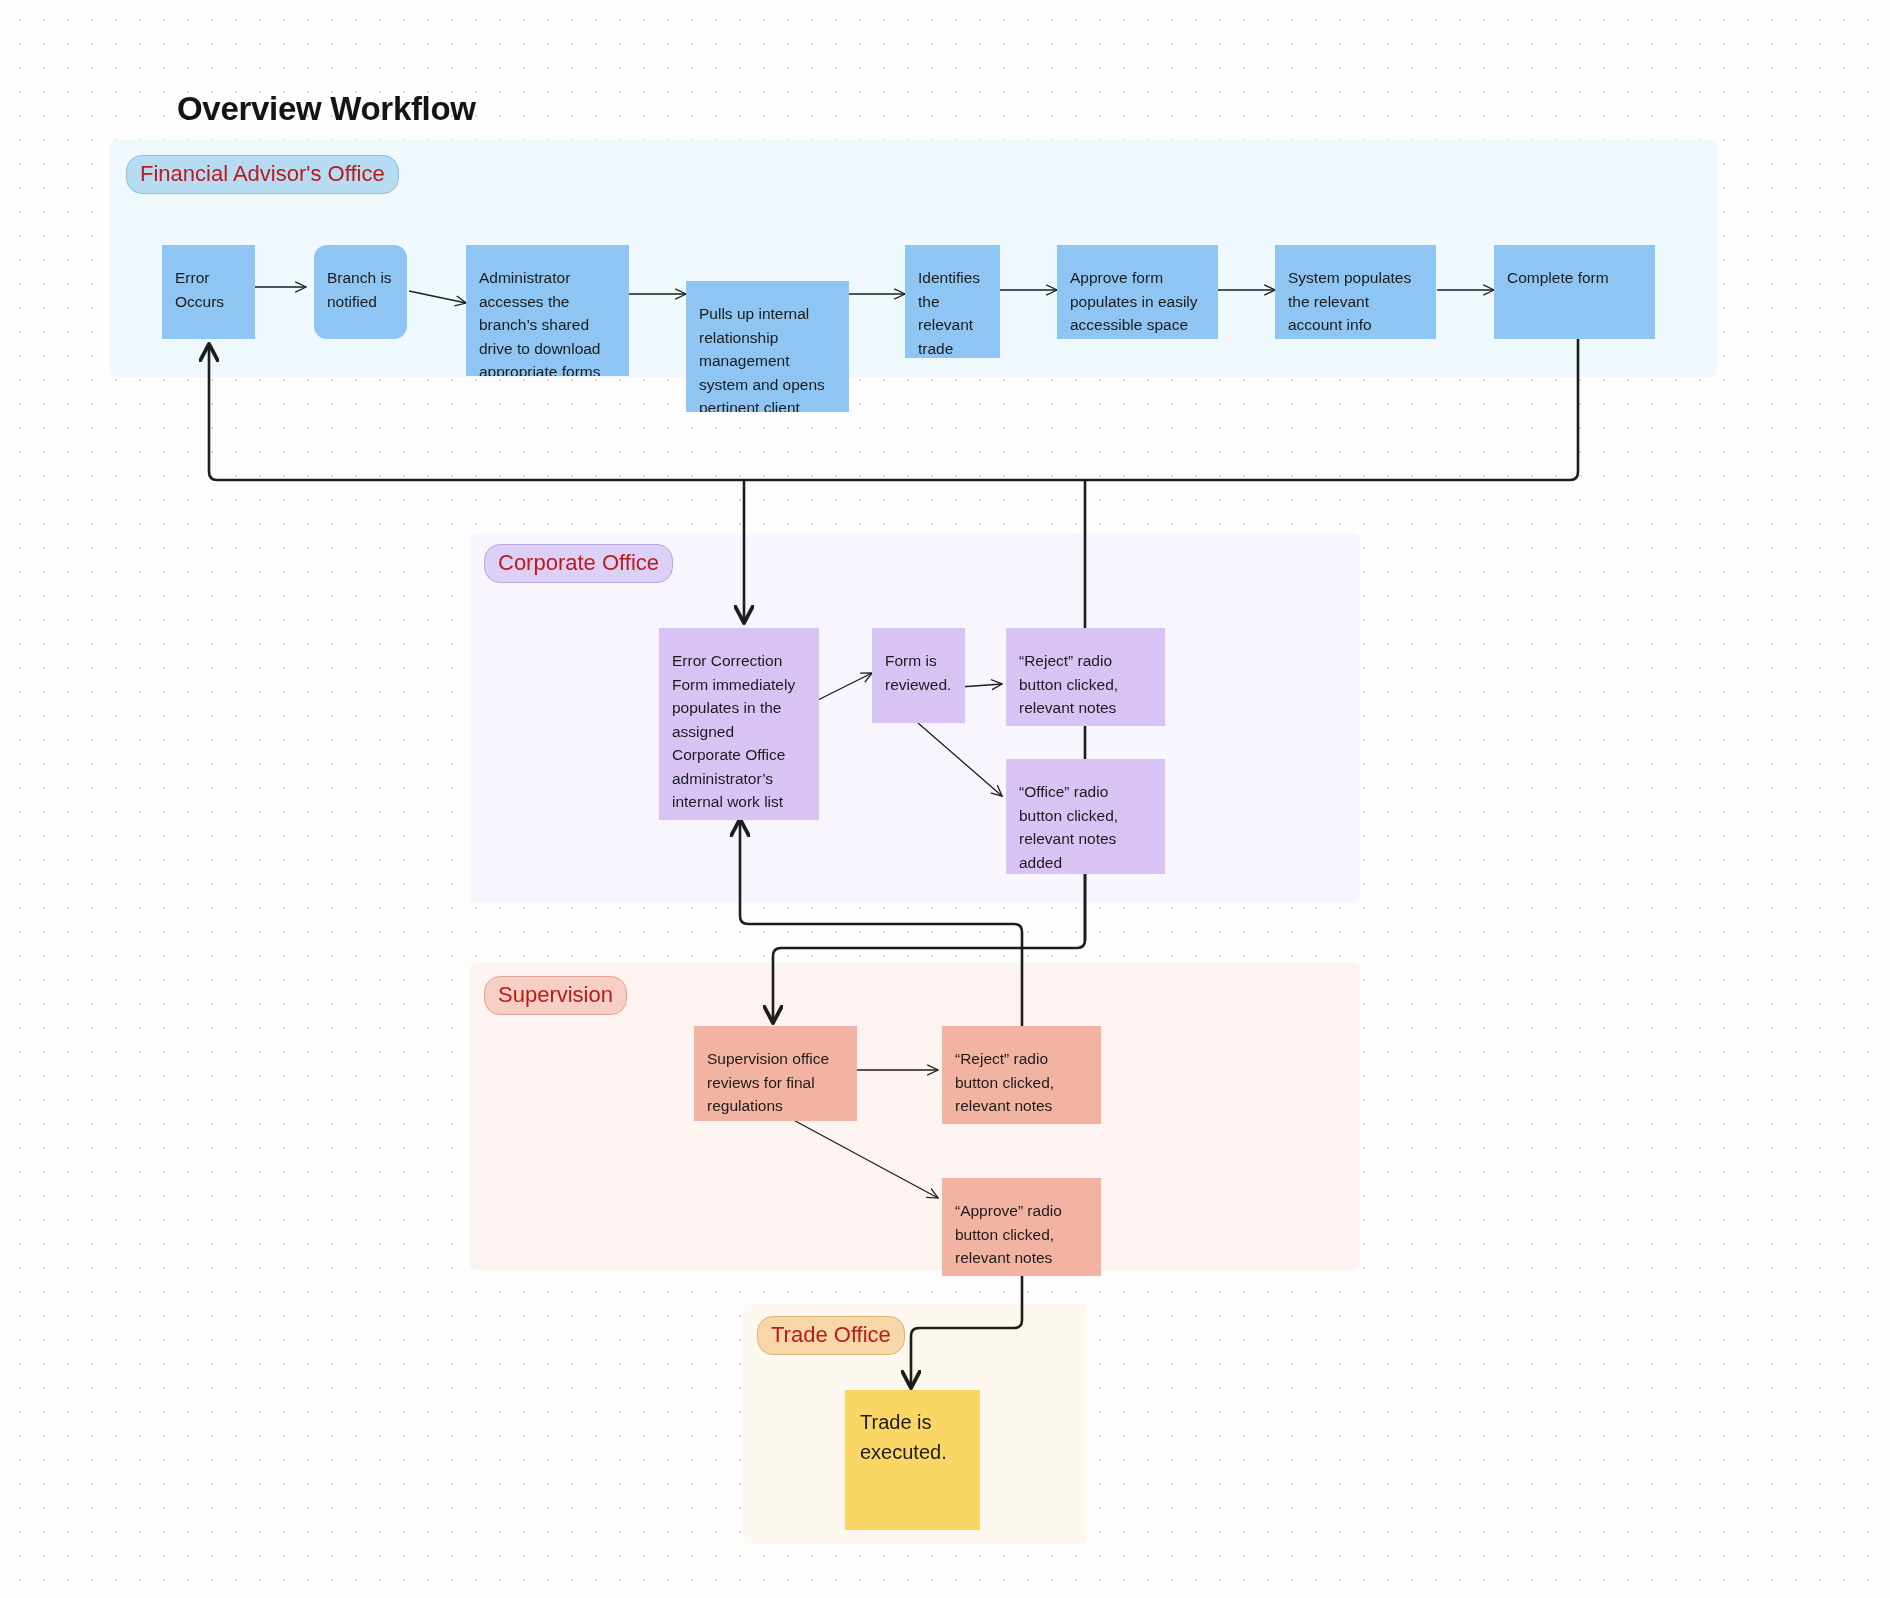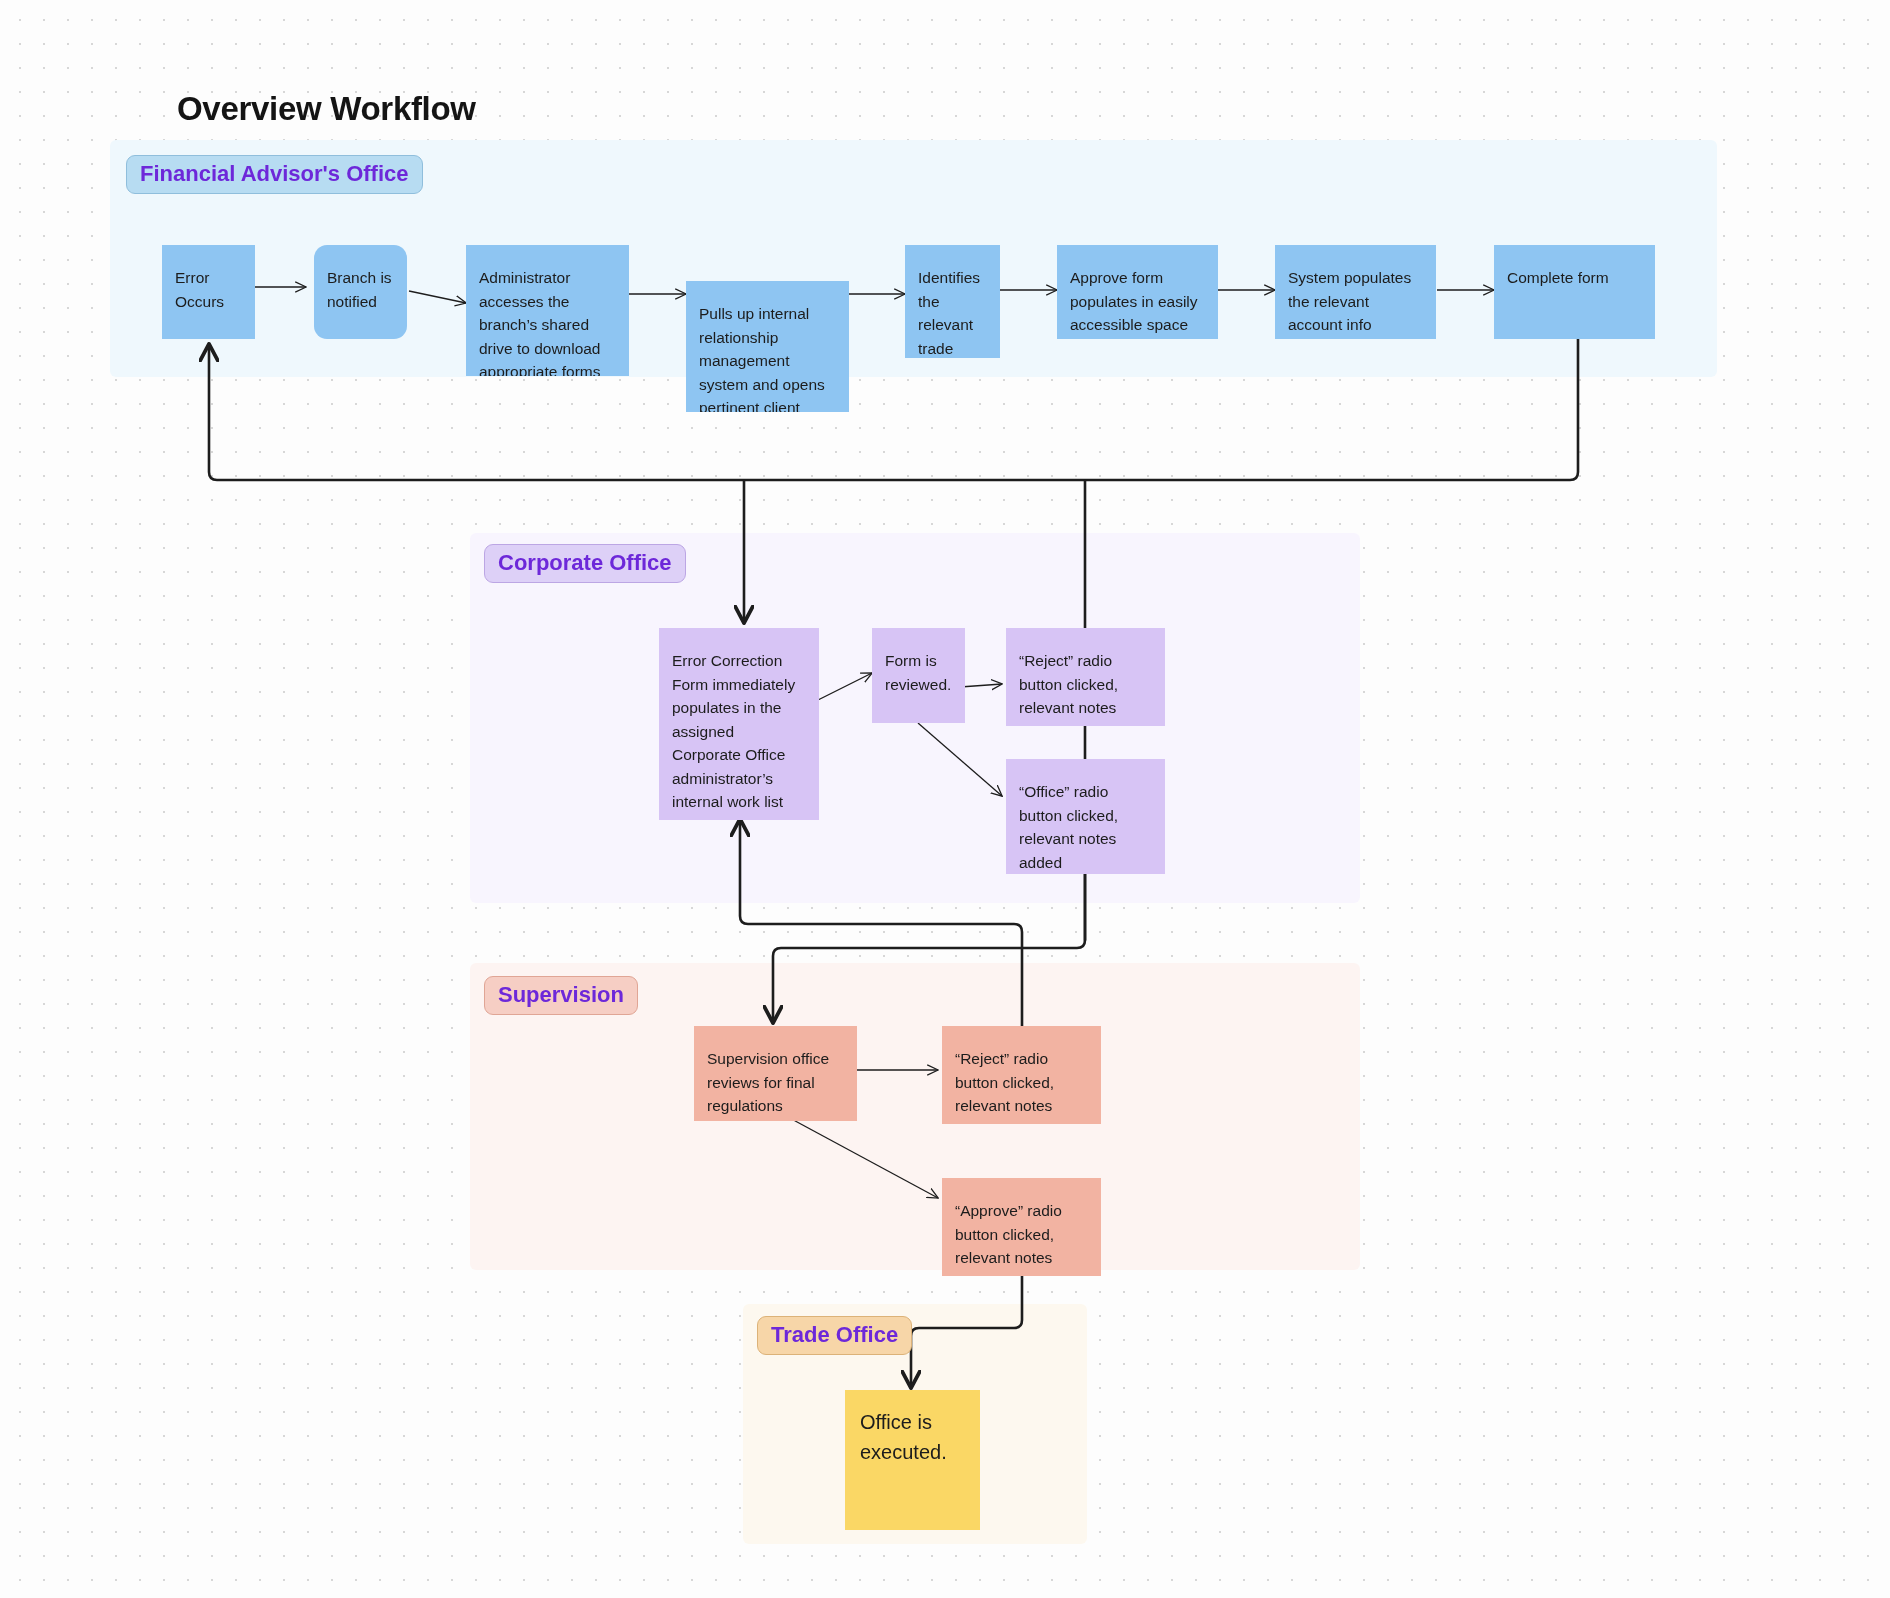--- a/index.html
+++ b/index.html
@@ -35,26 +35,26 @@
   }
 
   
   .lane {
     position: absolute;
     border-radius: 6px;
   }
   .lane-label {
     position: absolute;
     font-size: 22px;
-    font-weight: bold;
+    font-weight: normal;
     padding: 6px 13px 8px 13px;
-    border-radius: 9px;
+    border-radius: 16px;
     white-space: nowrap;
     line-height: 1.05;
-    color: #6d28d9;
+    color: #b91c1c;
   }
 
   #lane-advisor {
     left: 110px; top: 140px; width: 1607px; height: 237px;
     background: #eff8fd;
   }
   #label-advisor {
     left: 126px; top: 155px;
     background: #b7dcf2;
     border: 1.5px solid #8fbedc;
@@ -201,16 +201,16 @@
   <div class="node purple" style="left:1006px; top:628px; width:159px; height:98px;">“Reject” radio button clicked, relevant notes added.</div>
 
   <div class="node purple" style="left:1006px; top:759px; width:159px; height:115px;">“Office” radio button clicked, relevant notes added</div>
 
   <div class="node red" style="left:694px; top:1026px; width:163px; height:95px;">Supervision office reviews for final regulations</div>
 
   <div class="node red" style="left:942px; top:1026px; width:159px; height:98px;">“Reject” radio button clicked, relevant notes added.</div>
 
   <div class="node red" style="left:942px; top:1170px; width:159px; height:98px;margin-top:8px;">“Approve” radio button clicked, relevant notes added.</div>
 
-  <div class="node yellow" style="left:845px; top:1390px; width:135px; height:140px;">Office is
+  <div class="node yellow" style="left:845px; top:1390px; width:135px; height:140px;">Trade is
 executed.</div>
 
 </div>
 
 </body></html>

